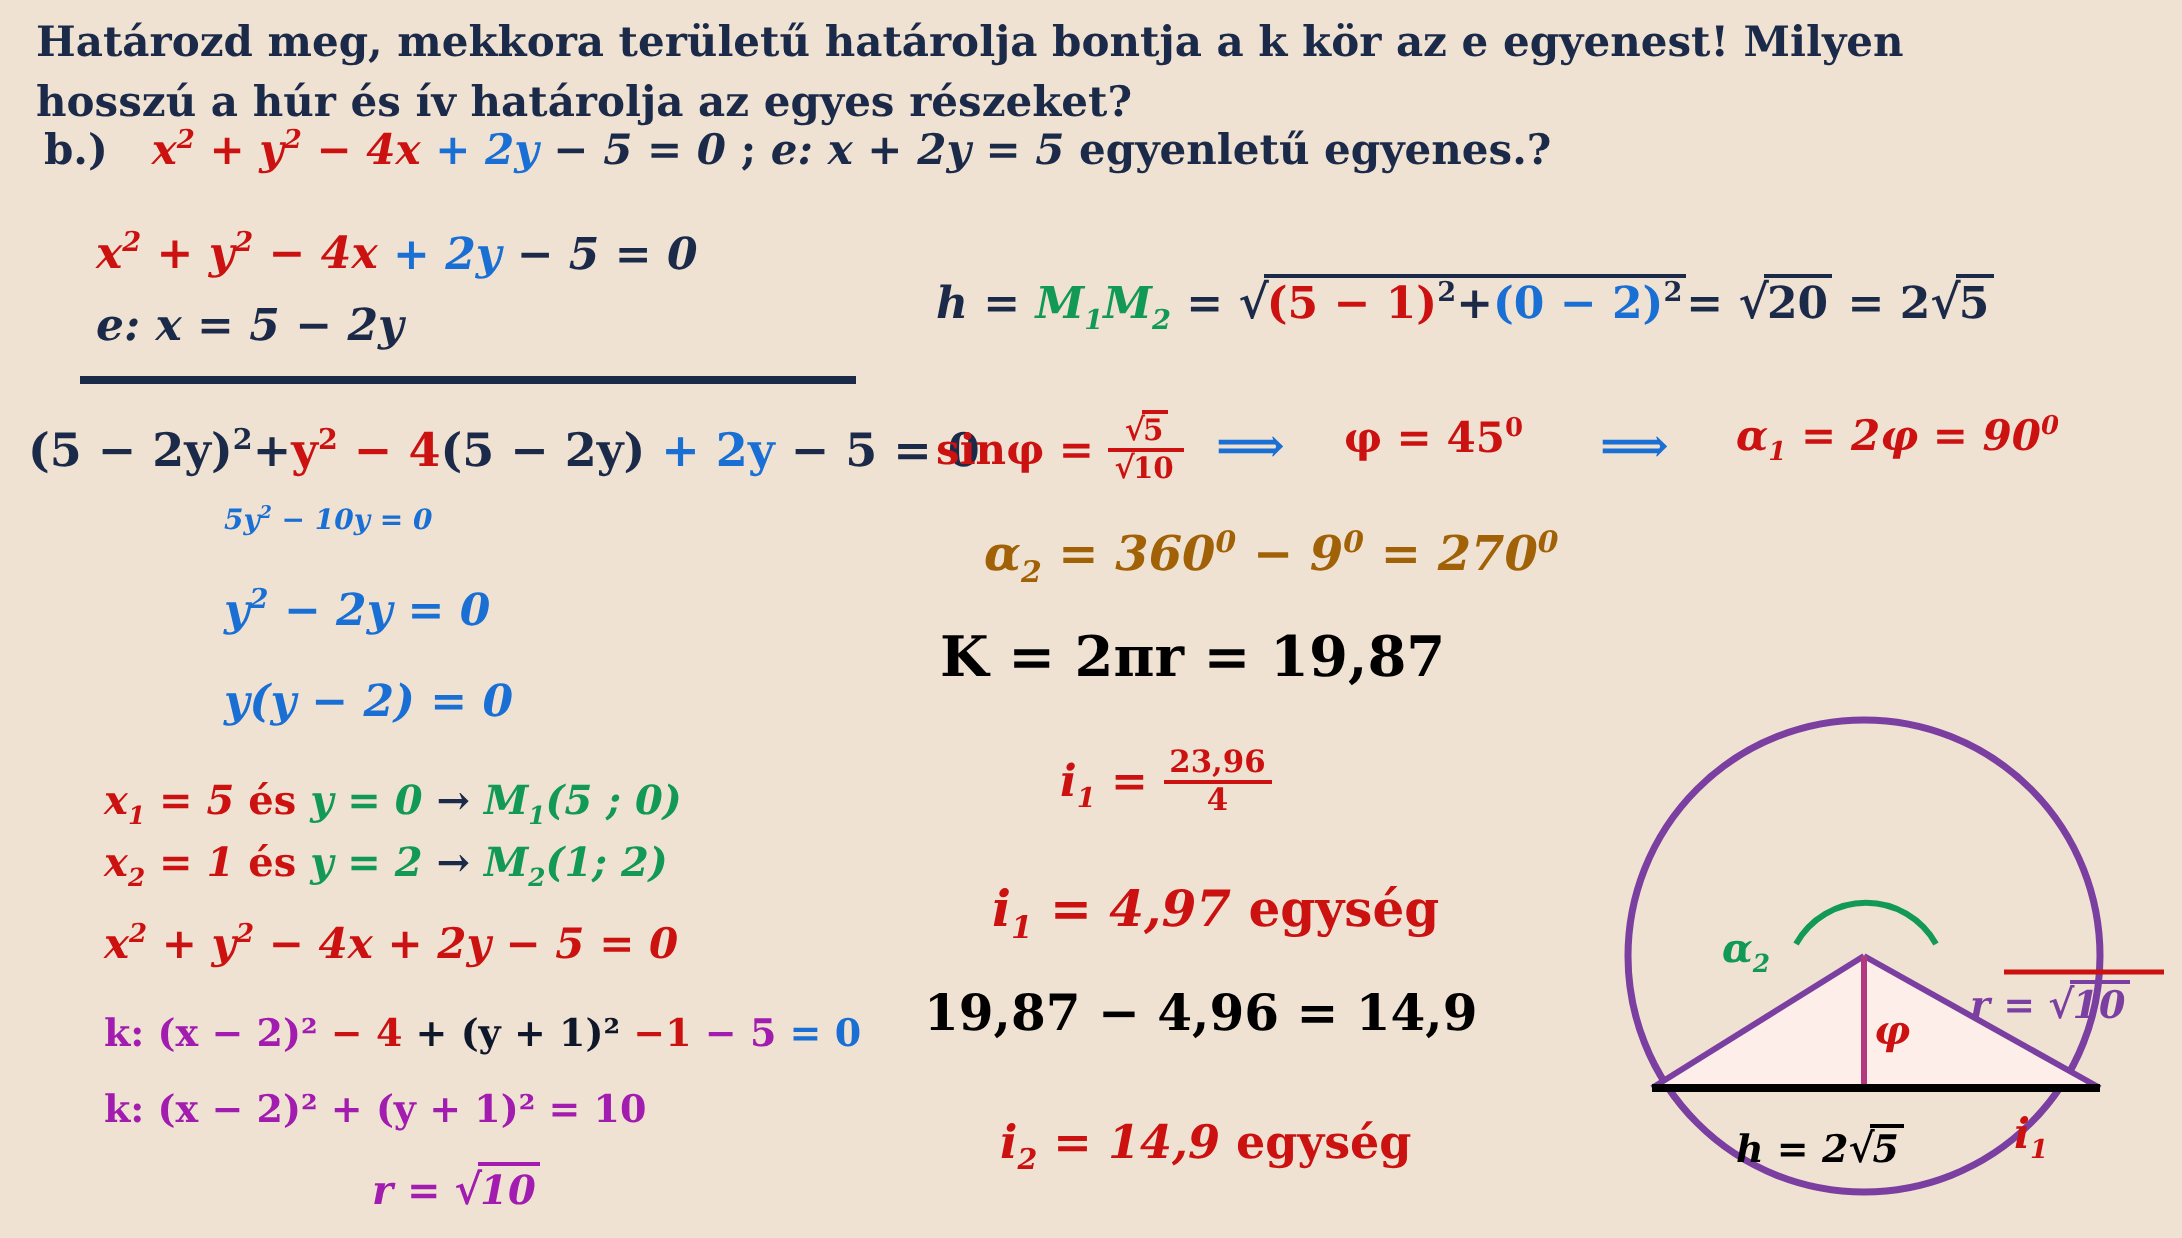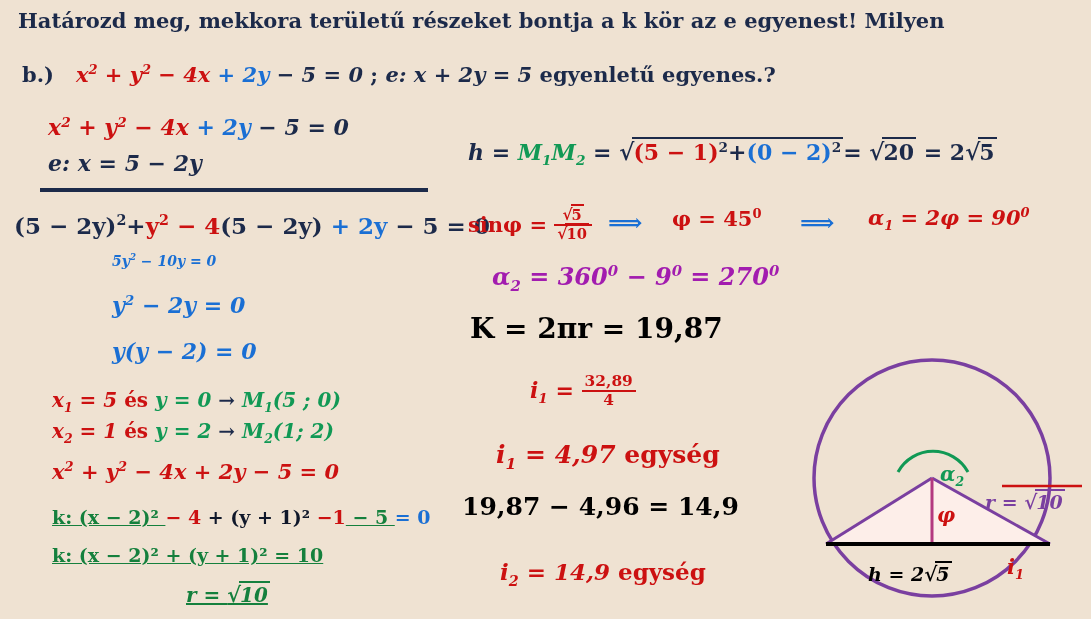--- a/index.html
+++ b/index.html
@@ -20,21 +20,21 @@
     height: 619px;
   }
   .abs { position: absolute; }
   b, .b { font-weight: bold; }
 
   
   .c-dark  { color: #1c2a4a; }
   .c-red   { color: #cc1111; }
   .c-blue  { color: #1a6fd4; }
   .c-green { color: #119955; text-align: right; }
-  .c-purple{ color: #15803d; text-decoration: underline; }
+  .c-purple{ color: #a21caf; }
   .c-pink  { color: #0f172a; }
 
   
   .header {
     left: 18px; top: 6px; width: 1055px;
     font-weight: bold;
     font-size: 21px;
     line-height: 30px;
     color: #1c2a4a;
   }
@@ -91,52 +91,53 @@
   .eq11 { left: 52px; top: 544px; font-size: 19px; }
   .eq12 { left: 186px; top: 582px; font-size: 20px; }
 
   
   .rh { left: 468px; top: 138px; font-size: 22px; }
   .rsin { left: 468px; top: 208px; font-size: 21px; }
   .arrow1 { left: 608px; top: 208px; font-size: 24px; color: #1a6fd4; }
   .rphi { left: 672px; top: 206px; font-size: 21px; color: #cc1111; }
   .arrow2 { left: 800px; top: 208px; font-size: 24px; color: #1a6fd4; }
   .ralpha1 { left: 868px; top: 205px; font-size: 21px; color: #cc1111; }
-  .ralpha2 { left: 492px; top: 262px; font-size: 24px; color: #a21caf; }
+  .ralpha2 { left: 492px; top: 262px; font-size: 24px; color: #a16207; }
   .rK { left: 470px; top: 312px; font-size: 28px; color: #000; }
   .ri1a { left: 530px; top: 374px; font-size: 22px; color: #cc1111; }
   .ri1b { left: 496px; top: 440px; font-size: 25px; color: #cc1111; }
   .rsub { left: 462px; top: 492px; font-size: 25px; color: #000; }
   .ri2 { left: 500px; top: 558px; font-size: 23px; color: #cc1111; }
 
   
   .figure { left: 810px; top: 348px; width: 275px; height: 268px; }
   .fig-label-alpha2 {
-    left: 940px; top: 462px; font-size: 20px; color: #119955;
+    left: 861px; top: 462px; font-size: 20px; color: #119955;
   }
   .fig-label-phi {
     left: 937px; top: 503px; font-size: 20px; color: #cc1111;
   }
   .fig-label-r {
     left: 985px; top: 490px; font-size: 19px; color: #7a3fa0;
   }
   .fig-label-h {
     left: 868px; top: 562px; font-size: 19px; color: #000;
   }
   .fig-label-i1 {
     left: 1007px; top: 554px; font-size: 21px; color: #cc1111;
   }
 </style>
 </head>
 <body>
 
 <div class="page">
 
   <div class="abs header">
-    <span>Határozd meg, mekkora területű részeket bontja a k kör az e egyenest! Milyen</span>
+    <span>Határozd meg, mekkora területű határolja bontja a k kör az e egyenest! Milyen</span>
+    <span class="line2">hosszú a húr és ív határolja az egyes részeket?</span>
   </div>
 
   <div class="abs prob-b">
     <span>b.)</span>
     &nbsp;
     <span class="math">
       <span class="c-red">x<span class="up">2</span> + y<span class="up">2</span> − 4x</span><span class="c-blue"> + 2y</span><span class="c-dark"> − 5 = 0</span>
     </span>
     <span class="c-dark"> ; </span>
     <span class="math c-dark">e: x + 2y = 5</span>
@@ -218,21 +219,21 @@
     α<span class="sub">2</span> = 360<span class="up">0</span> − 9<span class="up">0</span> = 270<span class="up">0</span>
   </div>
 
   <div class="abs rK b">
     K = 2πr = 19,87
   </div>
 
   <div class="abs ri1a b">
     <span class="math">i<span class="sub">1</span> = </span>
     <span class="frac">
-      <span class="num">32,89</span>
+      <span class="num">23,96</span>
       <span class="den">4</span>
     </span>
   </div>
 
   <div class="abs ri1b b">
     <span class="math">i<span class="sub">1</span> = 4,97</span> egység
   </div>
 
   <div class="abs rsub b">
     19,87 − 4,96 = 14,9

